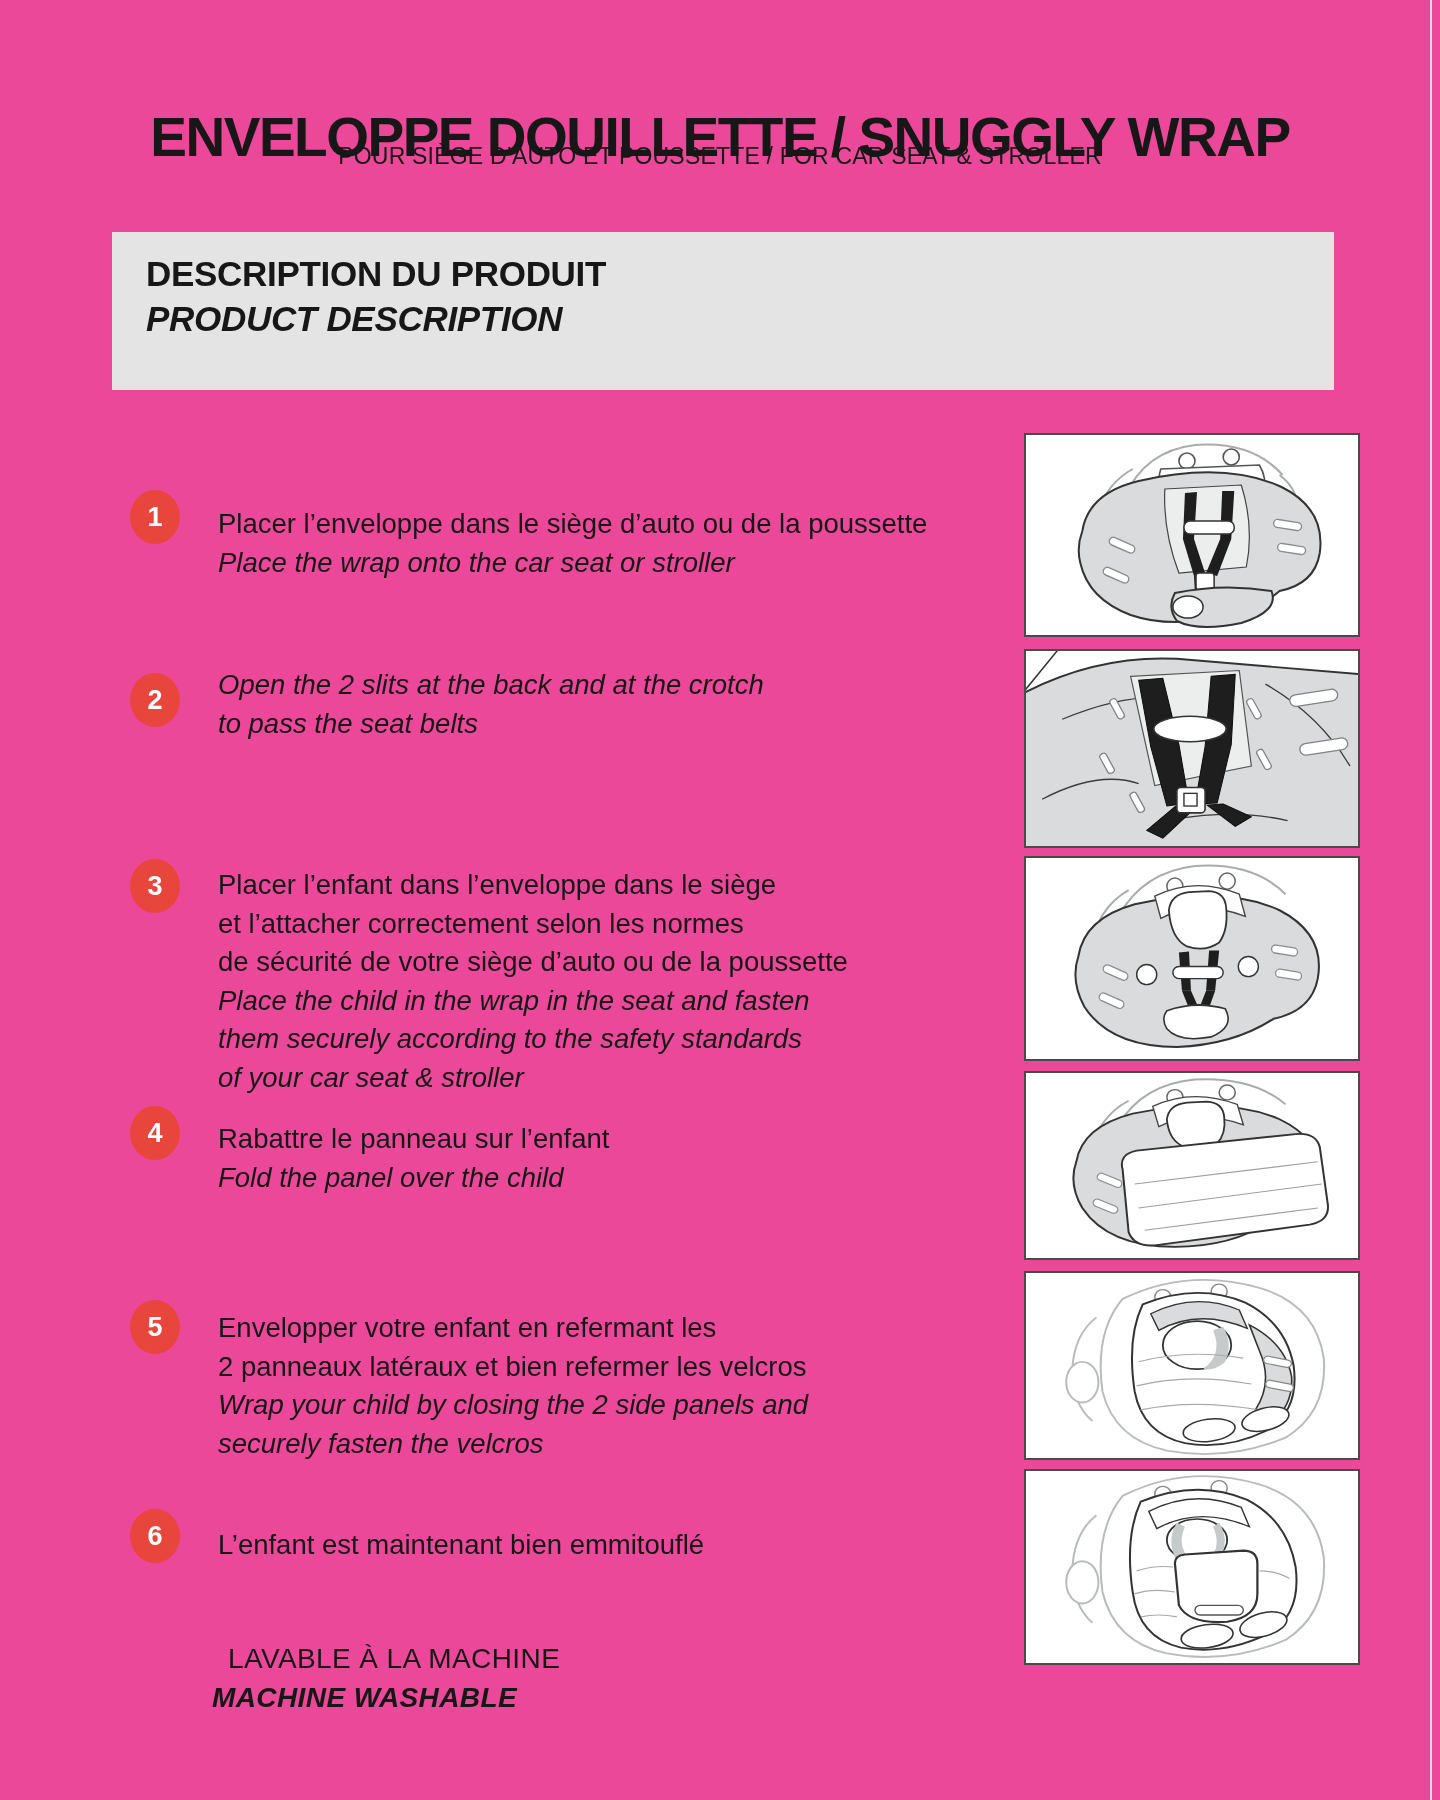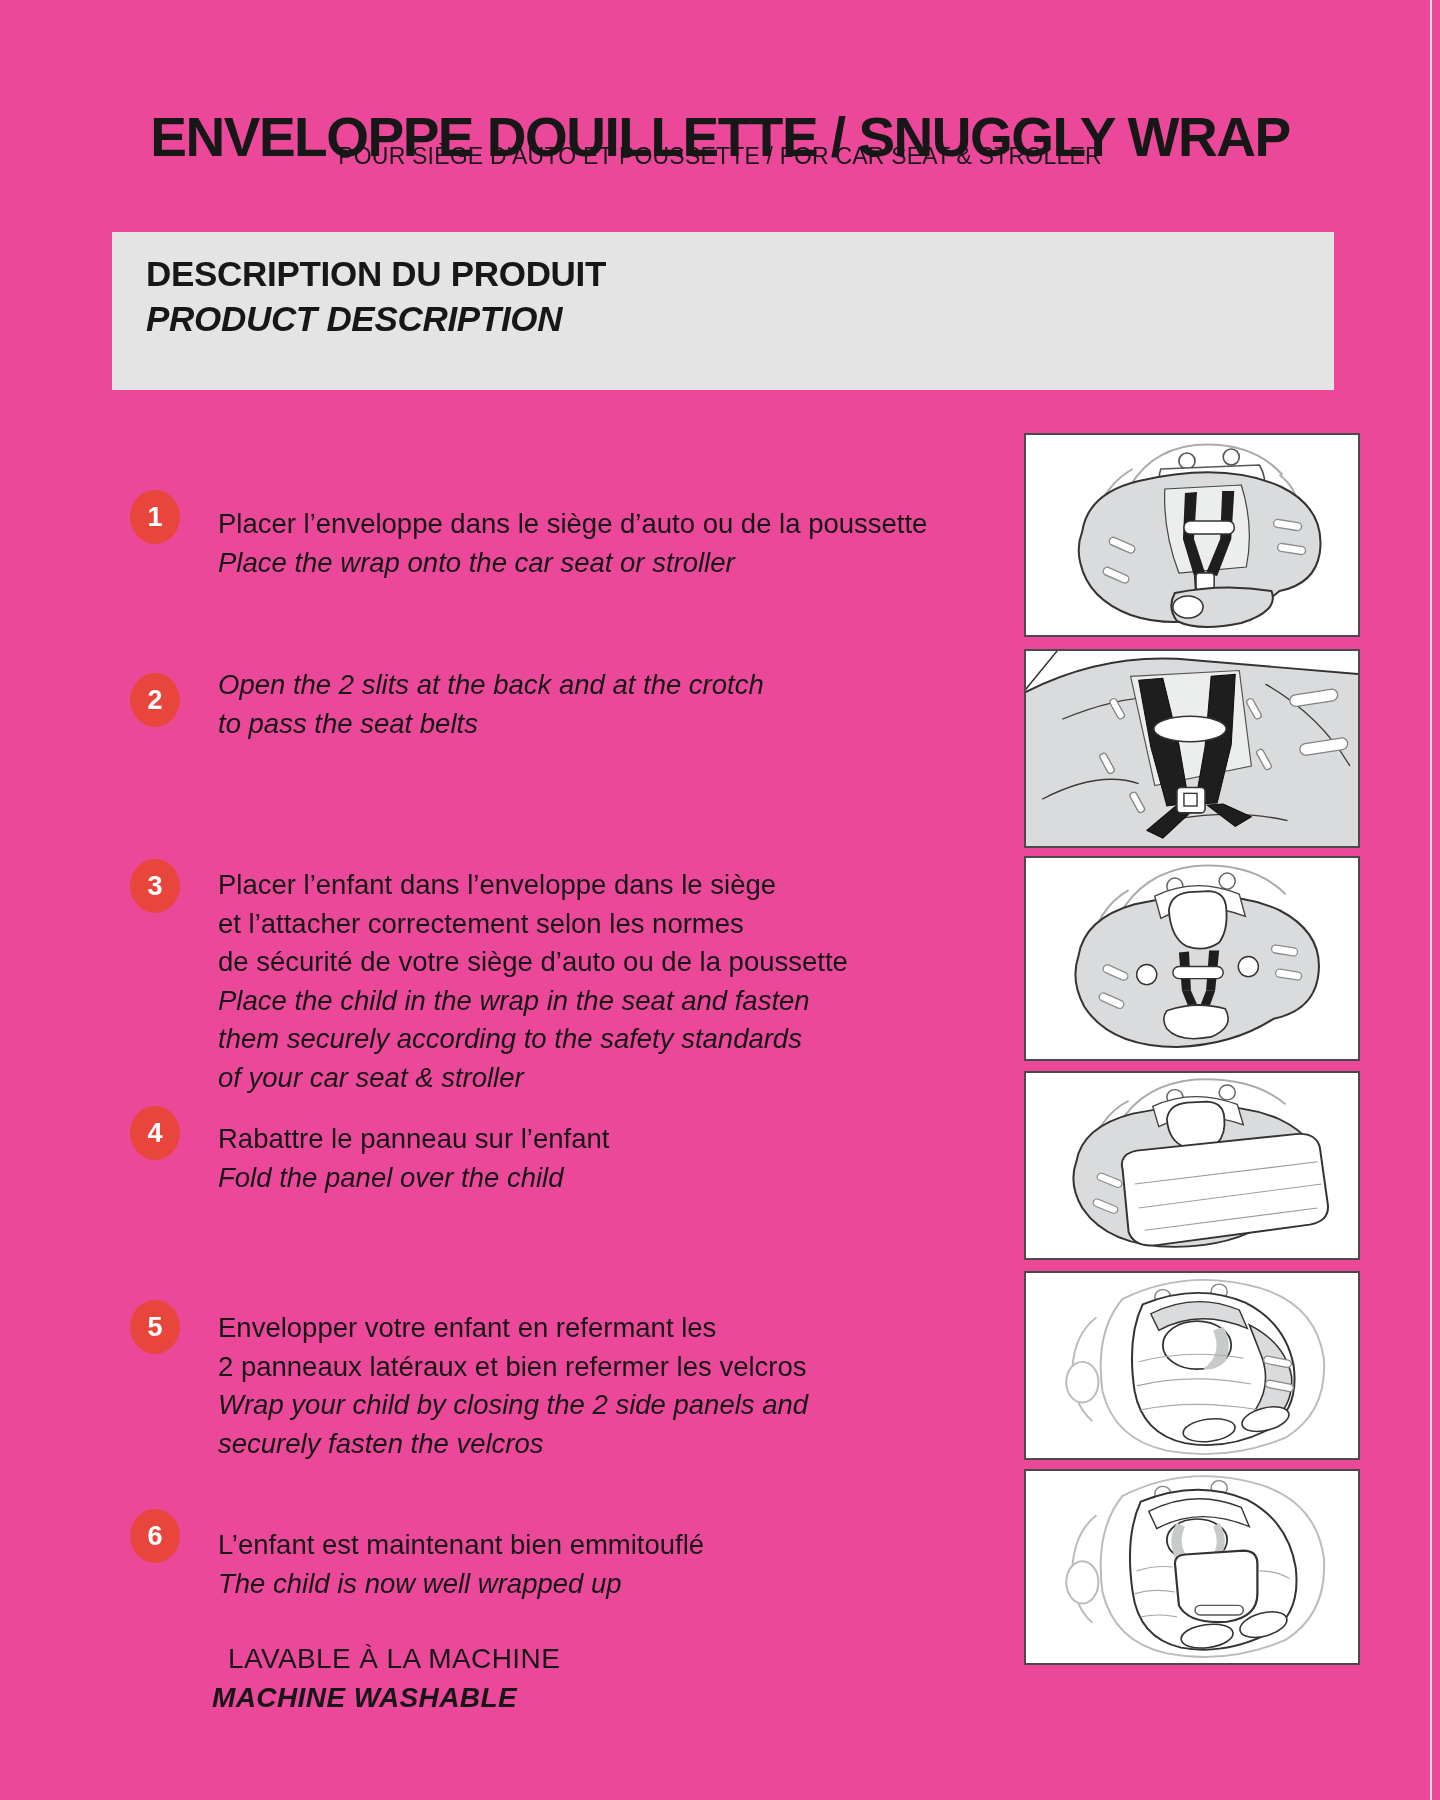--- a/index.html
+++ b/index.html
@@ -80,21 +80,20 @@
   <div class="step-text" style="top:1289px">
     <p class="fr">Envelopper votre enfant en refermant les
 2 panneaux latéraux et bien refermer les velcros</p>
     <p class="en">Wrap your child by closing the 2 side panels and
 securely fasten the velcros</p>
   </div>
 
   <div class="badge" style="top:1509px">6</div>
   <div class="step-text" style="top:1506px">
     <p class="fr">L’enfant est maintenant bien emmitouflé</p>
-    <p class="en">The child is now well wrapped up</p>
   </div>
 
   <figure class="illus" id="box1">
     <svg viewBox="0 0 330 200" preserveAspectRatio="none">
       <g stroke="#A9ACAD" stroke-width="2" fill="none">
         <path d="M98 62 Q118 16 168 10 Q225 6 255 40"></path>
         <path d="M66 96 Q74 52 106 34"></path>
         <path d="M252 40 Q268 52 270 70"></path>
       </g>
       <g fill="#fff" stroke="#555" stroke-width="1.6">

